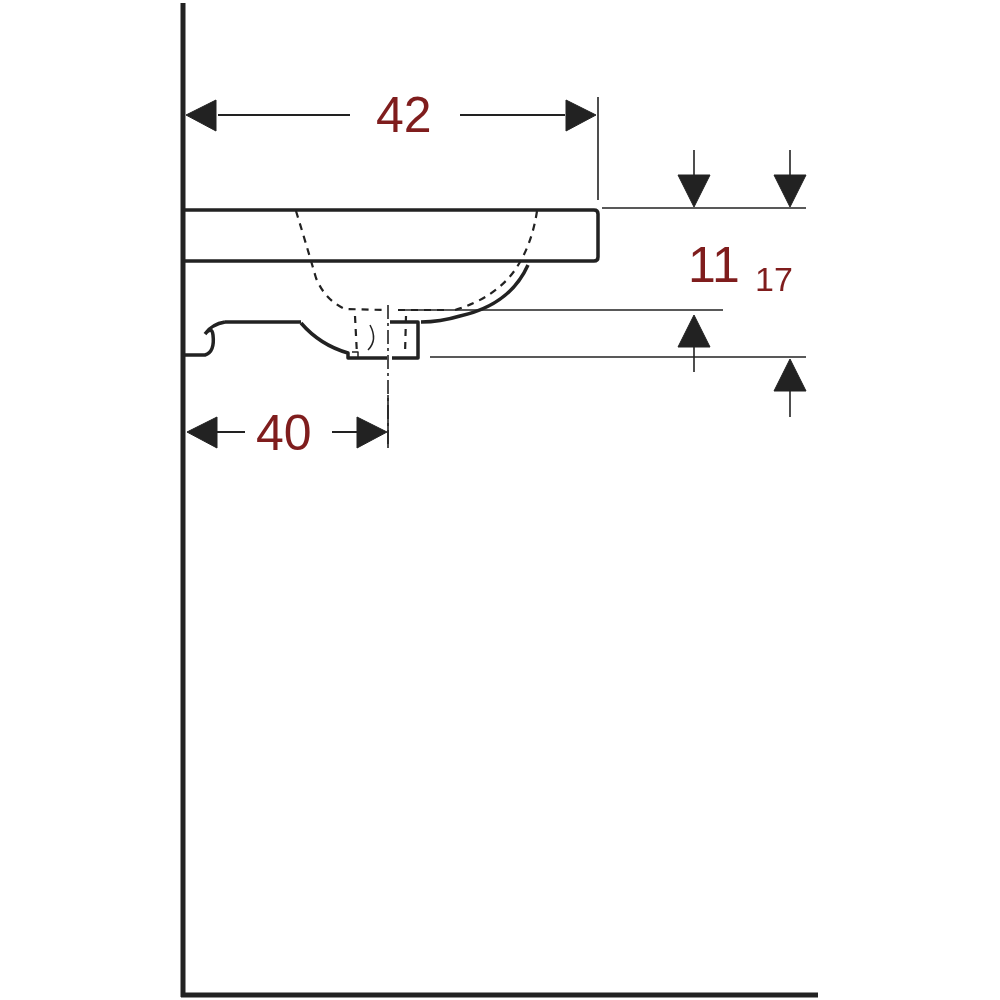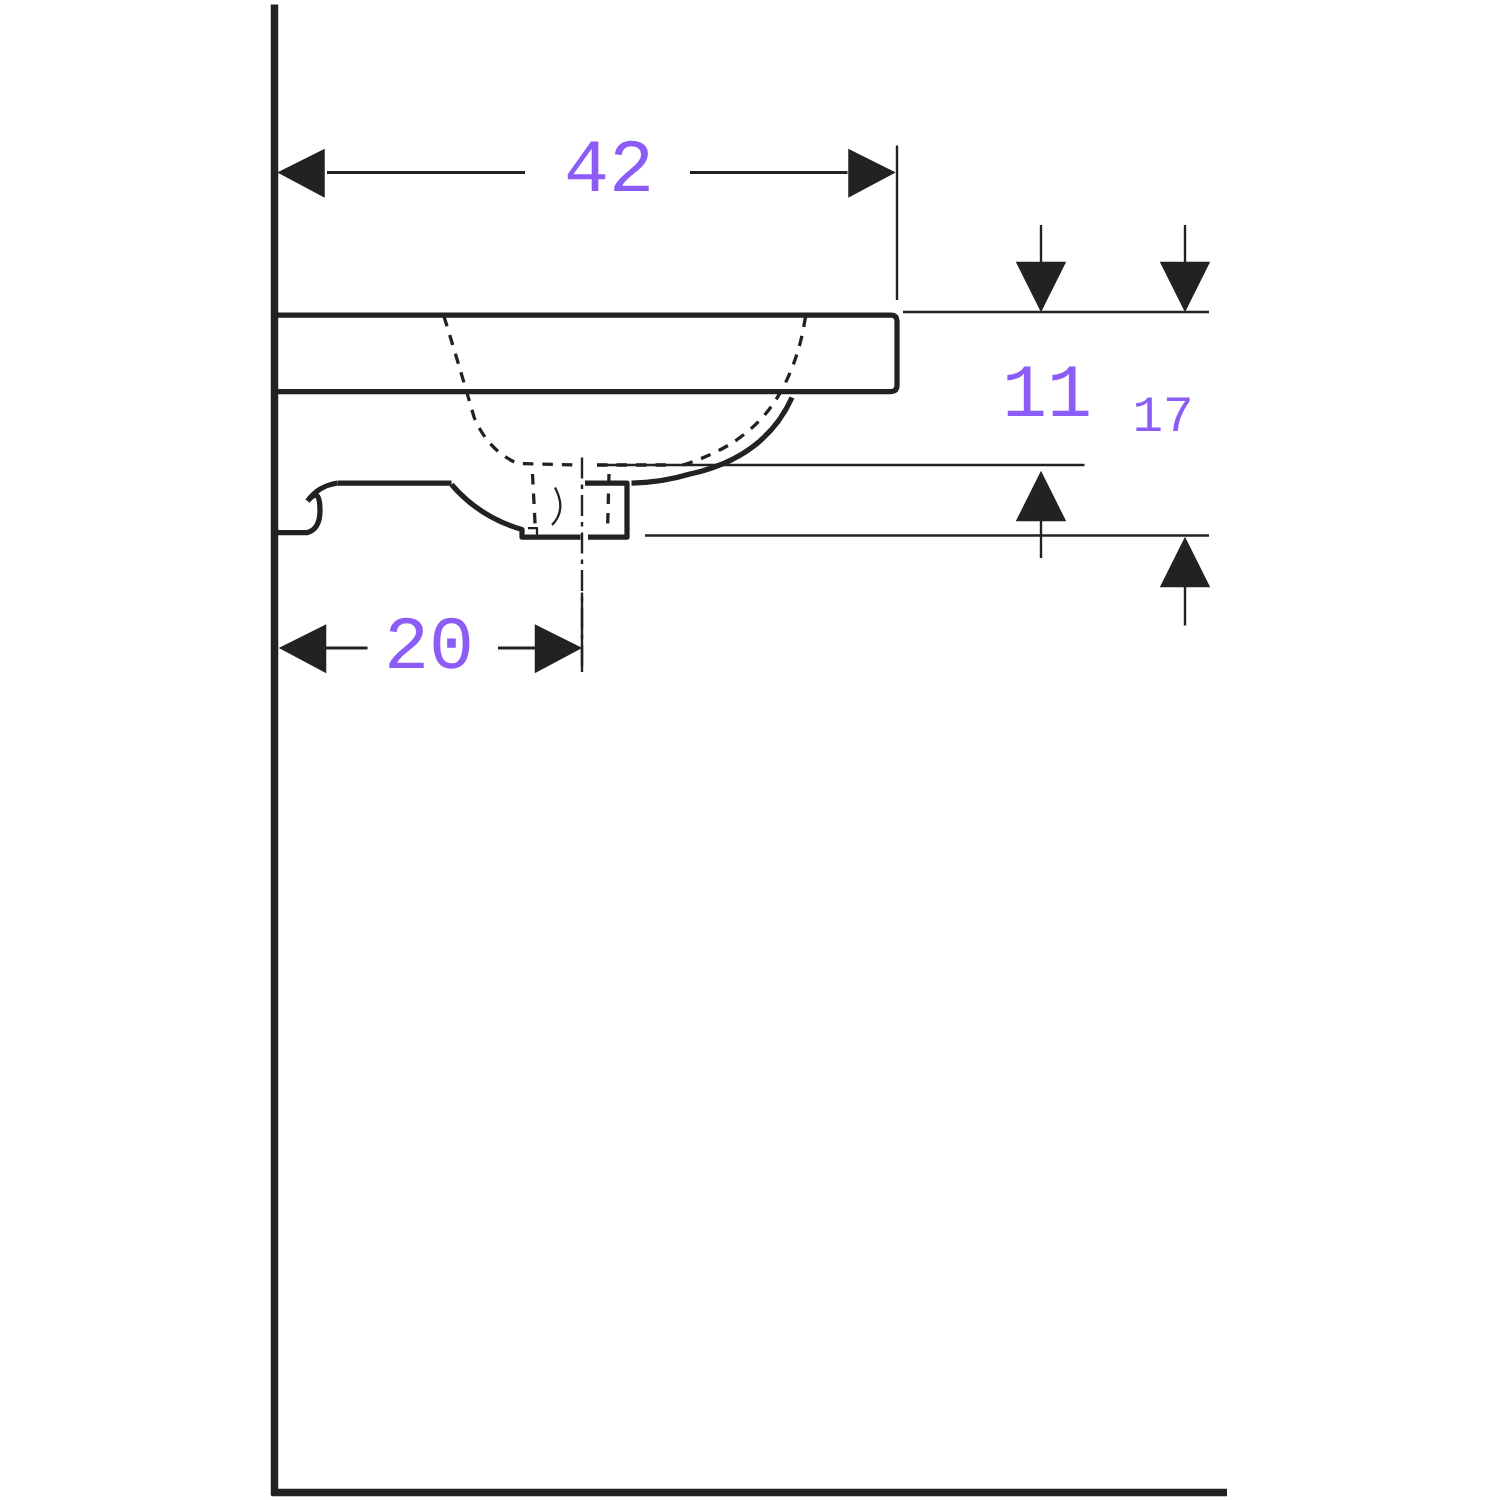--- a/index.html
+++ b/index.html
@@ -1,27 +1,27 @@
 <!DOCTYPE html>
 <html><head>
 <meta charset="utf-8">
 <style>
   html, body { margin: 0; padding: 0; background: #ffffff; }
   body { width: 1000px; height: 1000px; overflow: hidden; }
   #drawing { position: absolute; left: 0; top: 0; width: 1000px; height: 1000px; }
   .dim-label {
     position: absolute;
-    font-family: Liberation Mono, monospace;
-    color: #8b5cf6;
+    font-family: Liberation Sans, sans-serif;
+    color: #7f1d1d;
     line-height: 1;
     white-space: nowrap;
     background: #ffffff;
   }
   #lbl-42 { left: 368px; top: 90px; font-size: 50px; padding: 0 8px; }
-  #lbl-11 { left: 668px; top: 240px; font-size: 50px; background: transparent; }
+  #lbl-11 { left: 688px; top: 240px; font-size: 50px; background: transparent; }
   #lbl-17 { left: 755px; top: 262px; font-size: 34px; background: transparent; }
   #lbl-20 { left: 252px; top: 408px; font-size: 50px; padding: 0 4px; }
 </style>
 </head>
 <body>
 
 <svg id="drawing" viewBox="0 0 1000 1000" xmlns="http://www.w3.org/2000/svg">
   <defs>
     <marker id="arrow" markerWidth="12" markerHeight="12" refX="11" refY="6" orient="auto" markerUnits="userSpaceOnUse">
       <path d="M0,0 L12,6 L0,12 Z" fill="#222"></path>
@@ -92,13 +92,13 @@
     <line x1="215" y1="432" x2="245" y2="432" stroke-width="2"></line>
     <line x1="332" y1="432" x2="360" y2="432" stroke-width="2"></line>
     <polygon points="187,432 217,417 217,448"></polygon>
     <polygon points="387,432 357,417 357,448"></polygon>
   </g>
 </svg>
 
 <div id="lbl-42" class="dim-label">42</div>
 <div id="lbl-11" class="dim-label">11</div>
 <div id="lbl-17" class="dim-label">17</div>
-<div id="lbl-20" class="dim-label">20</div>
+<div id="lbl-20" class="dim-label">40</div>
 
 </body></html>

